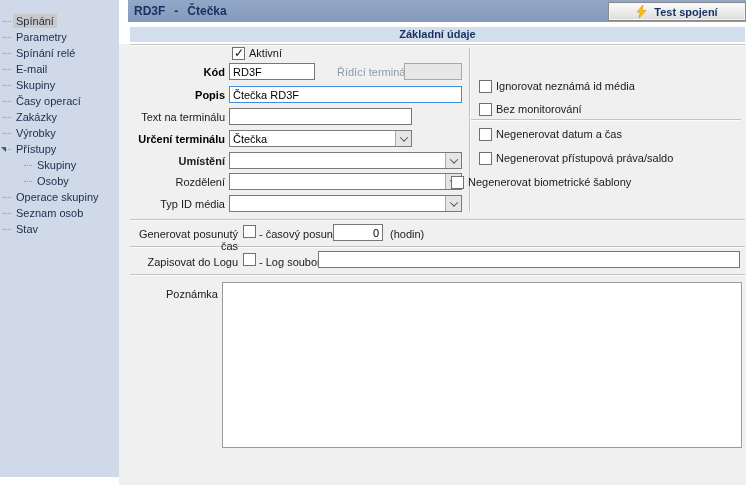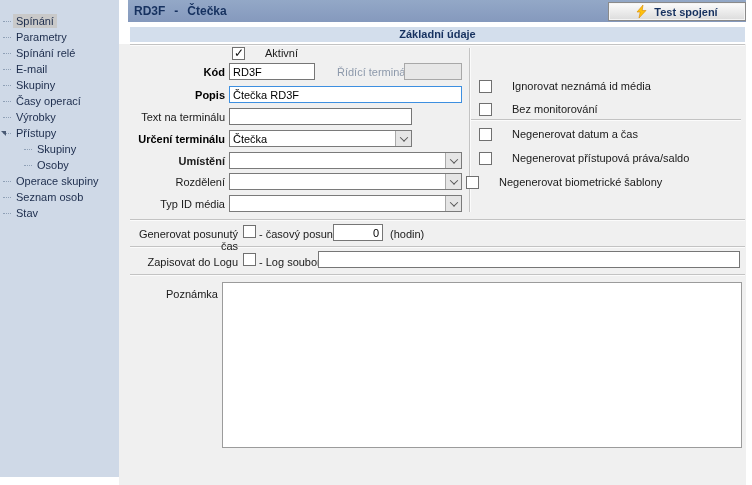--- a/index.html
+++ b/index.html
@@ -56,21 +56,21 @@
   .tinput.num { text-align:right; }
 
   .combo { position:absolute; height:17px; border:1px solid #7a7a7a; background:#fff;
            display:flex; align-items:center; cursor:pointer; }
   .combo .val { flex:1; padding:0 3px; color:#000; overflow:hidden; white-space:nowrap; }
   .combo .drop { width:16px; height:15px; background:#e5e5e5; border-left:1px solid #aaaaaa;
            display:flex; align-items:center; justify-content:center; }
   .combo .chev { width:6px; height:6px; border-left:1px solid #555; border-bottom:1px solid #555;
            transform:rotate(-45deg) translate(1px,-1px); }
 
-  .cbrow { position:absolute; display:flex; align-items:center; gap:20px; height:14px; }
+  .cbrow { position:absolute; display:flex; align-items:center; gap:4px; height:14px; }
   .cb { width:13px; height:13px; background:#fff; border:1px solid #707070;
         display:inline-block; position:relative; cursor:pointer; flex:none; }
   .cb.checked::after { content:"✓"; position:absolute; left:1px; top:-2px;
         font-size:12px; color:#111; }
   .cbrow .cblabel { color:#1a1a1a; white-space:nowrap; }
 
   .note { position:absolute; left:222px; top:282px; width:520px; height:166px;
           border:1px solid #9b9b9b; background:#fff; resize:none;
           font-family:"Liberation Sans", sans-serif; font-size:11px; }
 </style>
@@ -99,20 +99,24 @@
     <div class="tree-item">
       <span class="conn"></span>
       <span class="tree-label">Skupiny</span>
     </div>
     <div class="tree-item">
       <span class="conn"></span>
       <span class="tree-label">Časy operací</span>
     </div>
     <div class="tree-item">
       <span class="conn"></span>
+      <span class="tree-label">Zakázky</span>
+    </div>
+    <div class="tree-item">
+      <span class="conn"></span>
       <span class="tree-label">Výrobky</span>
     </div>
     <div class="tree-item">
       <span class="expander"></span>
       <span class="conn"></span>
       <span class="tree-label">Přístupy</span>
     </div>
     <div class="tree-item child">
       <span class="conn"></span>
       <span class="tree-label">Skupiny</span>
@@ -216,21 +220,21 @@
   </div>
 
   <div class="cbrow" style="left:479px; top:127px;">
     <span class="cb"></span>
     <span class="cblabel">Negenerovat datum a čas</span>
   </div>
   <div class="cbrow" style="left:479px; top:151px;">
     <span class="cb"></span>
     <span class="cblabel">Negenerovat přístupová práva/saldo</span>
   </div>
-  <div class="cbrow" style="left:466px; top:175px;">
+  <div class="cbrow" style="left:451px; top:175px;">
     <span class="cb"></span>
     <span class="cblabel">Negenerovat biometrické šablony</span>
   </div>
 
   <div class="flabel" style="left:120px; top:228px; width:118px;">Generovat posunutý čas</div>
   <span class="cb" style="position:absolute; left:243px; top:225px;"></span>
   <div class="flabel" style="left:259px; top:228px; width:75px; text-align:left;">- časový posun</div>
   <input class="tinput num" style="left: 333px; top: 224px; width: 50px;" value="0">
   <div class="flabel" style="left:390px; top:228px; width:50px; text-align:left;">(hodin)</div>
 

